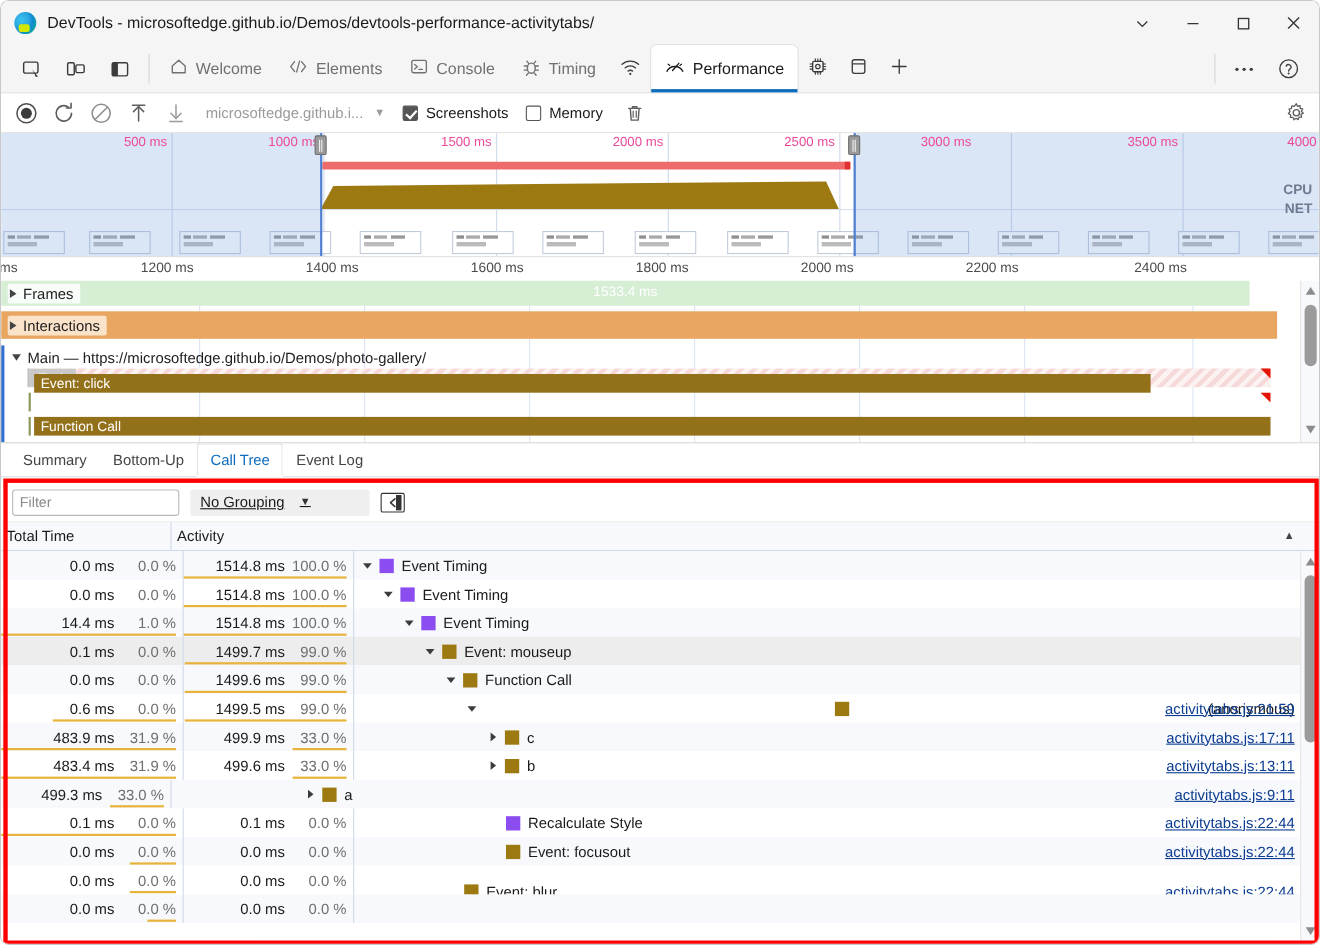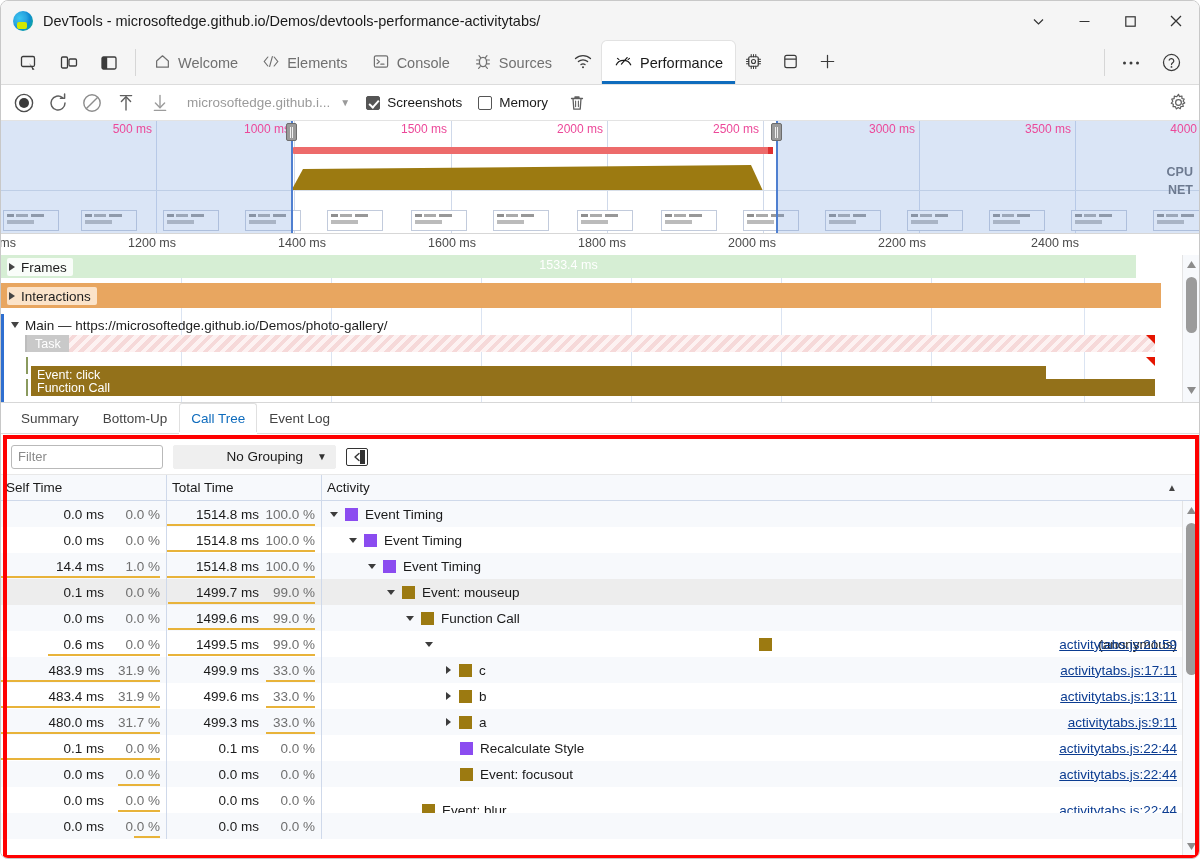--- a/index.html
+++ b/index.html
@@ -258,21 +258,21 @@
     background: #fff; border-bottom: 1px solid #e8e8e8;
   }
   .ct-filter {
     width: 152px; height: 24px; border: 1px solid #b9b9b9; border-radius: 3px;
     background: #fff; font-size: 13px; color: #8a8a8a; padding: 0 6px;
     display: flex; align-items: center;
   }
   .ct-group {
     height: 24px; min-width: 163px; background: #efefef; border: 1px solid #efefef;
     border-radius: 2px; font-size: 13.5px; color: #1a1a1a;
-    display: flex; align-items: center; justify-content: flex-end; padding: 0 8px 0 8px;
+    display: flex; align-items: center; justify-content: flex-start; padding: 0 8px 0 8px; text-decoration: underline;
   }
   .ct-group .gcaret { font-size: 10px; color: #333; margin-left: 14px; }
   .ct-iconbtn {
     width: 22px; height: 18px; border: 1.5px solid #333; border-radius: 2px;
     display: flex; align-items: center; justify-content: center; background: #fff;
     position: relative;
   }
   .ct-iconbtn i {
     position: absolute; right: 2px; top: 1px; bottom: 1px; width: 5px; background: #333;
   }
@@ -398,21 +398,21 @@
         </span>
         <span class="tlabel">Console</span>
       </div>
       <div class="tab">
         <span>
           <svg width="18" height="18" viewBox="0 0 18 18">
               <ellipse cx="9" cy="10" rx="3.6" ry="4.6" fill="none" stroke="#707070" stroke-width="1.3"></ellipse>
               <path d="M6.6 5.6 L5 3.6 M11.4 5.6 L13 3.6 M5.3 8 H2.6 M12.7 8 H15.4 M5.3 11.8 H2.6 M12.7 11.8 H15.4 M6.2 14.6 L4.6 16.4 M11.8 14.6 L13.4 16.4" stroke="#707070" stroke-width="1.2" stroke-linecap="round"></path>
             </svg>
         </span>
-        <span class="tlabel">Sources</span>
+        <span class="tlabel">Timing</span>
       </div>
       <div class="tab icononly">
         <span>
           <svg width="20" height="18" viewBox="0 0 20 18">
               <path d="M2.5 6.5 A11 11 0 0 1 17.5 6.5" fill="none" stroke="#3b3b3b" stroke-width="1.3" stroke-linecap="round"></path>
               <path d="M5.4 9.6 A7 7 0 0 1 14.6 9.6" fill="none" stroke="#3b3b3b" stroke-width="1.3" stroke-linecap="round"></path>
               <path d="M8 12.6 A3.2 3.2 0 0 1 12 12.6" fill="none" stroke="#3b3b3b" stroke-width="1.3" stroke-linecap="round"></path>
               <circle cx="10" cy="15.2" r="1" fill="#3b3b3b"></circle>
             </svg>
         </span>
@@ -618,21 +618,21 @@
     <div class="sel-edge" style="left:775px"></div>
     <div class="handle" style="left:285px"></div>
     <div class="handle" style="left:770px"></div>
 
     <div class="ov-ruler">
       <div class="ov-tick" style="left:155px">500 ms</div>
       <div class="ov-tick" style="left:293px">1000 ms</div>
       <div class="ov-tick" style="left:450px">1500 ms</div>
       <div class="ov-tick" style="left:606px">2000 ms</div>
       <div class="ov-tick" style="left:762px">2500 ms</div>
-      <div class="ov-tick" style="left:918px">3000 ms</div>
+      <div class="ov-tick" style="left:886px">3000 ms</div>
       <div class="ov-tick" style="left:1074px">3500 ms</div>
       <div class="ov-tick" style="left:1200px">4000</div>
     </div>
 
     <div class="ov-label" style="top:44px">CPU</div>
     <div class="ov-label" style="top:62px">NET</div>
   </div>
 
   <div class="flame">
     <div class="fl-grid" style="left:180px"></div>
@@ -667,21 +667,21 @@
         <span class="arrow-d"></span>
         <span>Main — https://microsoftedge.github.io/Demos/photo-gallery/</span>
       </div>
 
       <div class="flbar task" style="left:26px;width:1128px;top:21px">
         <span class="tasklbl">Task</span>
       </div>
       <div class="redcorner" style="left:1145px;top:21px"></div>
       <div class="tickmark" style="left:24px;top:21px;height:17px;background:#bdbdbd"></div>
 
-      <div class="flbar gold" style="left:30px;width:1015px;top:52px">
+      <div class="flbar gold" style="left:30px;width:1015px;top:26px">
         <span>Event: click</span>
       </div>
       <div class="redcorner" style="left:1145px;top:43px"></div>
       <div class="tickmark" style="left:25px;top:43px;height:17px"></div>
 
       <div class="flbar gold" style="left:30px;width:1124px;top:65px">
         <span>Function Call</span>
       </div>
       <div class="tickmark" style="left:25px;top:65px;height:17px"></div>
     </div>
@@ -736,21 +736,20 @@
       </div>
       <div class="ct-iconbtn">
         <svg width="11" height="10" viewBox="0 0 11 10">
             <path d="M7 1.5 L3 5 L7 8.5" fill="none" stroke="#333" stroke-width="1.4" stroke-linecap="round" stroke-linejoin="round"></path>
           </svg>
         <i></i>
       </div>
     </div>
 
     <div class="ct-head">
-      <div class="c1">Self Time</div>
       <div class="c2">Total Time</div>
       <div class="c3">
         <span>Activity</span>
         <span style="font-size:10px;color:#444">▲</span>
       </div>
     </div>
 
     <div class="ct-body" id="ct-body">
         <div class="ct-row odd">
           <div class="cell-self">
@@ -881,25 +880,20 @@
             <div class="ubar" style="width: 48.84px;"></div>
           </div>
           <div class="cell-act" style="padding-left: 122px;">
             <span class="twist-r"></span>
             <span class="swatch" style="background: rgb(156, 122, 17);"></span>
             <span class="actlabel">b</span>
             <a class="srclink" href="#">activitytabs.js:13:11</a>
           </div>
         </div>
         <div class="ct-row odd">
-          <div class="cell-self">
-            <span class="ms">480.0 ms</span>
-            <span class="pct">31.7 %</span>
-            <div class="ubar" style="width: 160px;"></div>
-          </div>
           <div class="cell-total">
             <span class="ms">499.3 ms</span>
             <span class="pct">33.0 %</span>
             <div class="ubar" style="width: 48.84px;"></div>
           </div>
           <div class="cell-act" style="padding-left: 122px;">
             <span class="twist-r"></span>
             <span class="swatch" style="background: rgb(156, 122, 17);"></span>
             <span class="actlabel">a</span>
             <a class="srclink" href="#">activitytabs.js:9:11</a>

